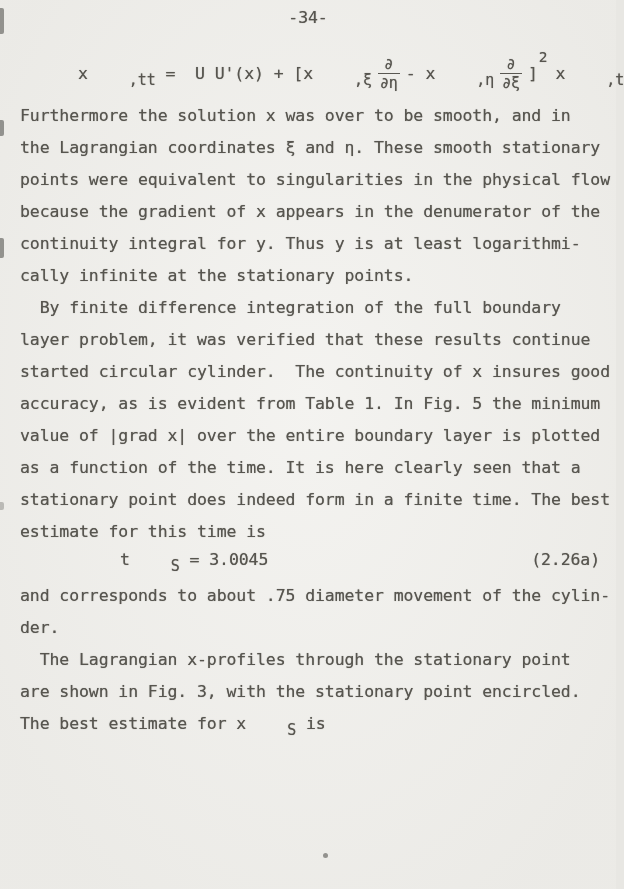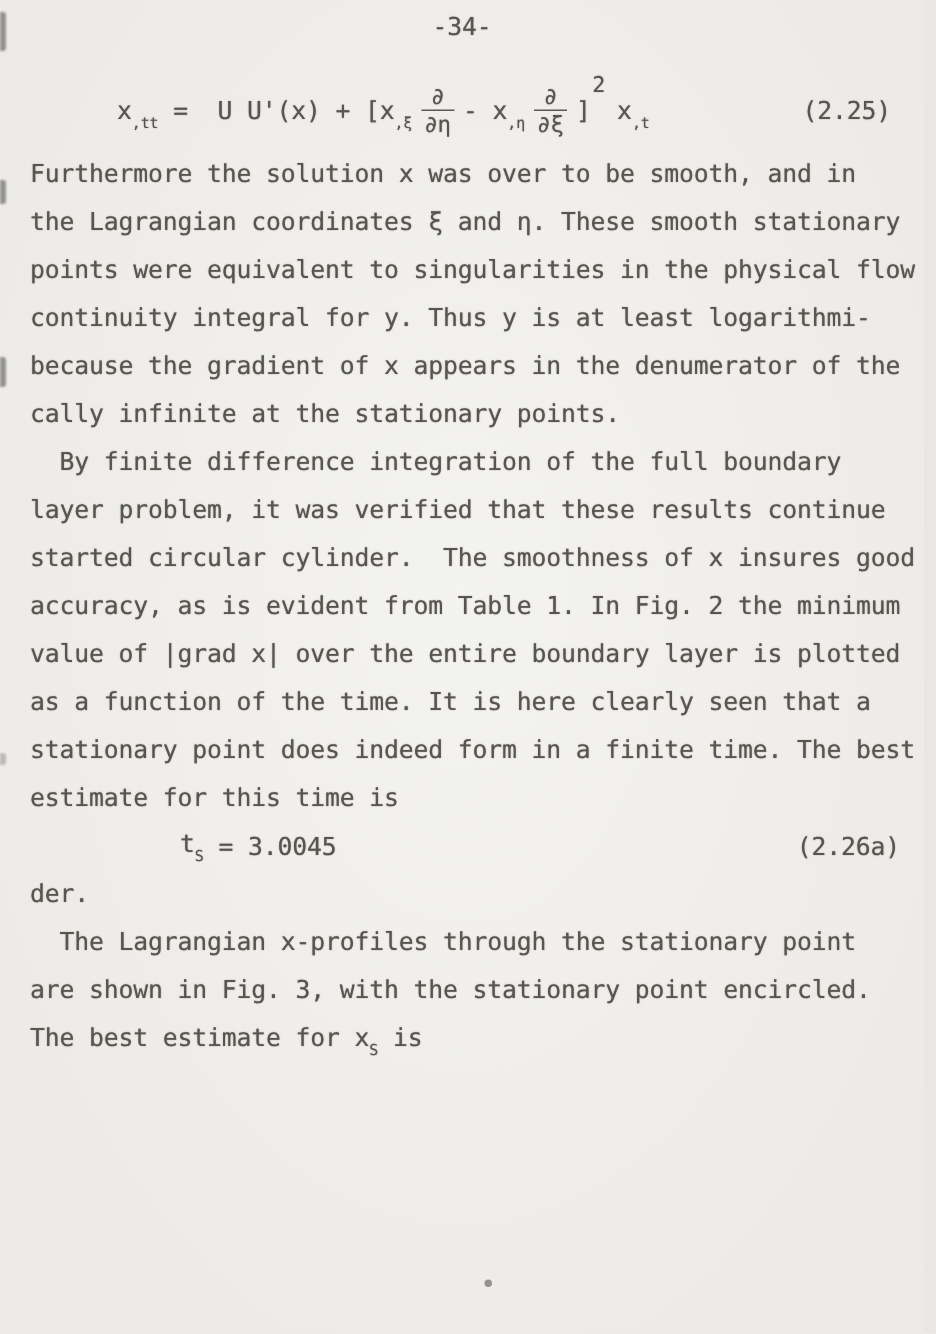--- a/index.html
+++ b/index.html
@@ -33,21 +33,22 @@
     top: 56px; left: 0; width: 624px;
     display: flex;
     align-items: center;
     padding-left: 78px; padding-right: 30px;
     box-sizing: border-box;
     white-space: pre;
   }
   .sub {
     display: inline-block;
     transform: translateY(6px);
-    font-size: 10px;
+    font-size: 15px;
+    margin-left: 41px;
   }
   .sup {
     display: inline-block;
     transform: translateY(-17px);
     font-size: 14.5px;
     margin-left: 1px;
   }
   .frac {
     display: inline-flex;
     flex-direction: column;
@@ -73,23 +74,23 @@
     top: 100px; left: 20px;
     width: 590px;
   }
   .line {
     height: 32px;
     line-height: 32px;
     white-space: pre;
   }
   .eq226a-row {
     height: 32px;
-    line-height: 41px;
+    line-height: 24px;
     display: flex;
-    align-items: center;
+    align-items: flex-start;
     padding-left: 100px;
     padding-right: 10px;
     box-sizing: border-box;
     white-space: pre;
   }
   
   .edge-smudge {
     position: absolute;
     left: 0; width: 4px;
     background: #4a4a46;
@@ -132,38 +133,39 @@
     <span>]</span>
     <span class="sup">2</span>
     <span class="eq-x3"><span>x</span><span class="sub">,t</span></span>
     <span class="eq-label">(2.25)</span>
   </div>
 
   <div class="body-text">
     <div class="line">Furthermore the solution x was over to be smooth, and in</div>
     <div class="line">the Lagrangian coordinates ξ and η. These smooth stationary</div>
     <div class="line">points were equivalent to singularities in the physical flow</div>
+    <div class="line">because the gradient of x appears in the denumerator of the</div>
     <div class="line">continuity integral for y. Thus y is at least logarithmi-</div>
-    <div class="line">because the gradient of x appears in the denumerator of the</div>
     <div class="line">cally infinite at the stationary points.</div>
     <div class="line">  By finite difference integration of the full boundary</div>
     <div class="line">layer problem, it was verified that these results continue</div>
-    <div class="line">started circular cylinder.  The smoothness of x insures good</div>
-    <div class="line">accuracy, as is evident from Table 1. In Fig. 2 the minimum</div>
+    <div class="line">started circular cylinder.  The continuity of x insures good</div>
+    <div class="line">accuracy, as is evident from Table 1. In Fig. 5 the minimum</div>
     <div class="line">value of |grad x| over the entire boundary layer is plotted</div>
     <div class="line">as a function of the time. It is here clearly seen that a</div>
     <div class="line">stationary point does indeed form in a finite time. The best</div>
     <div class="line">estimate for this time is</div>
 
     <div class="eq226a-row">
       <span><span>t</span><span class="sub">S</span></span>
       <span> = 3.0045</span>
       <span class="eq-label">(2.26a)</span>
     </div>
 
+    <div class="line">and corresponds to about .75 diameter movement of the cylin-</div>
     <div class="line">der.</div>
     <div class="line">  The Lagrangian x-profiles through the stationary point</div>
     <div class="line">are shown in Fig. 3, with the stationary point encircled.</div>
 
     <div class="line"><span>The best estimate for x</span><span class="sub">S</span><span> is</span></div>
   </div>
 
   <div class="edge-smudge" style="top:8px; height:26px;"></div>
   <div class="edge-smudge" style="top:120px; height:16px;"></div>
   <div class="edge-smudge" style="top:238px; height:20px;"></div>

